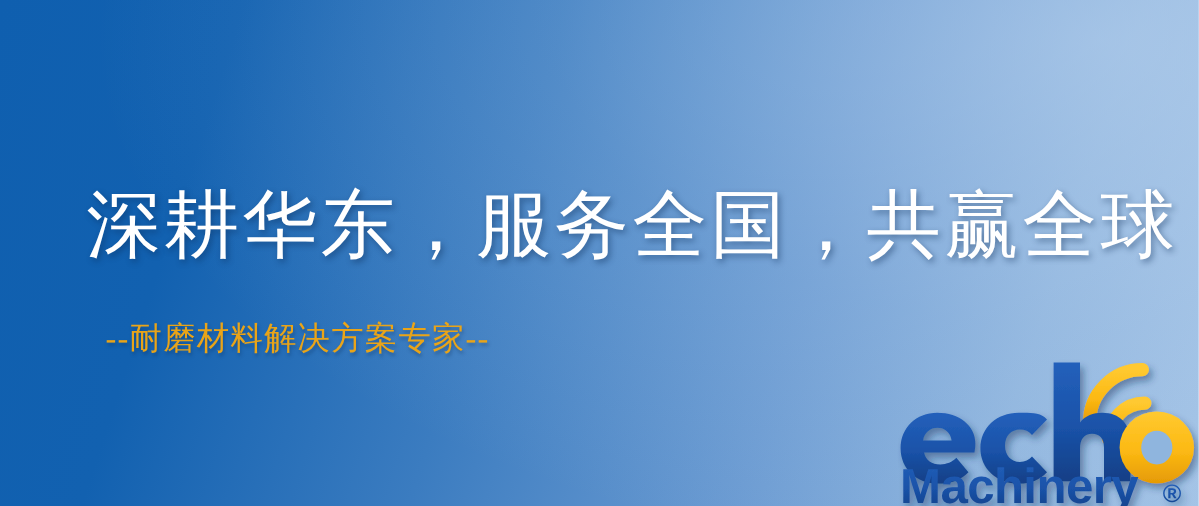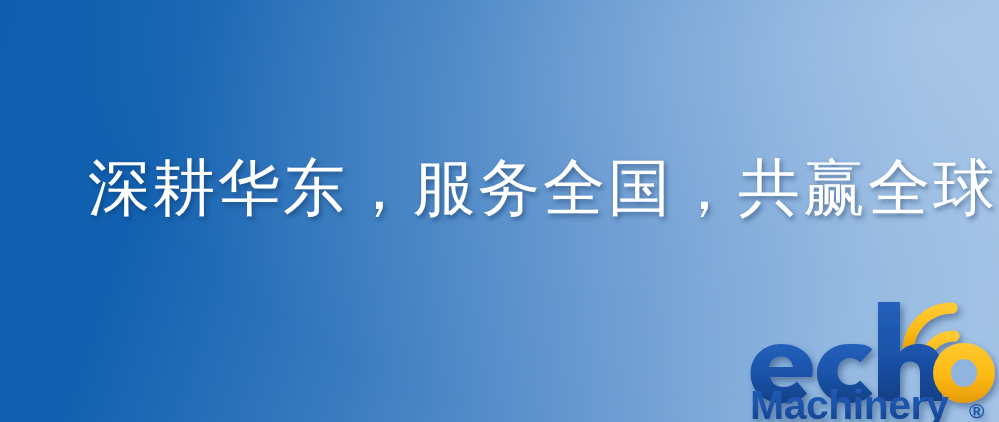--- a/index.html
+++ b/index.html
@@ -30,21 +30,21 @@
     inset: 0;
     background: radial-gradient(120% 150% at 92% 8%,
                  rgba(185,210,238,0.55) 0%,
                  rgba(185,210,238,0.18) 38%,
                  rgba(185,210,238,0.0) 70%);
     pointer-events: none;
   }
 
   .headline {
     position: absolute;
-    left: 88px;
+    left: 72px;
     top: 152px;
     font-family: "Liberation Serif", "DejaVu Serif", serif;
     font-size: 62px;
     line-height: 72px;
     letter-spacing: 3px;
     color: #ffffff;
     white-space: nowrap;
     text-shadow: 2px 3px 5px rgba(8,40,82,0.45);
     z-index: 3;
   }
@@ -74,20 +74,21 @@
   }
   .logo svg { display: block; width: 100%; height: 100%; }
 </style>
 </head>
 <body>
 
 <div id="banner">
 
   <div class="headline">深耕华东，服务全国，共赢全球</div>
 
+  <div class="subhead">--耐磨材料解决方案专家--</div>
 
   <div class="logo">
     <svg viewBox="0 0 251 126" xmlns="http://www.w3.org/2000/svg" aria-hidden="true">
       <defs>
         <filter id="logoShadow" x="-25%" y="-25%" width="160%" height="160%">
           <feDropShadow dx="3" dy="4" stdDeviation="3" flood-color="#14365e" flood-opacity="0.45"></feDropShadow>
         </filter>
         <linearGradient id="blueGrad" x1="0" y1="0" x2="0" y2="1">
           <stop offset="0%" stop-color="#2360bb"></stop>
           <stop offset="55%" stop-color="#1a52a8"></stop>

